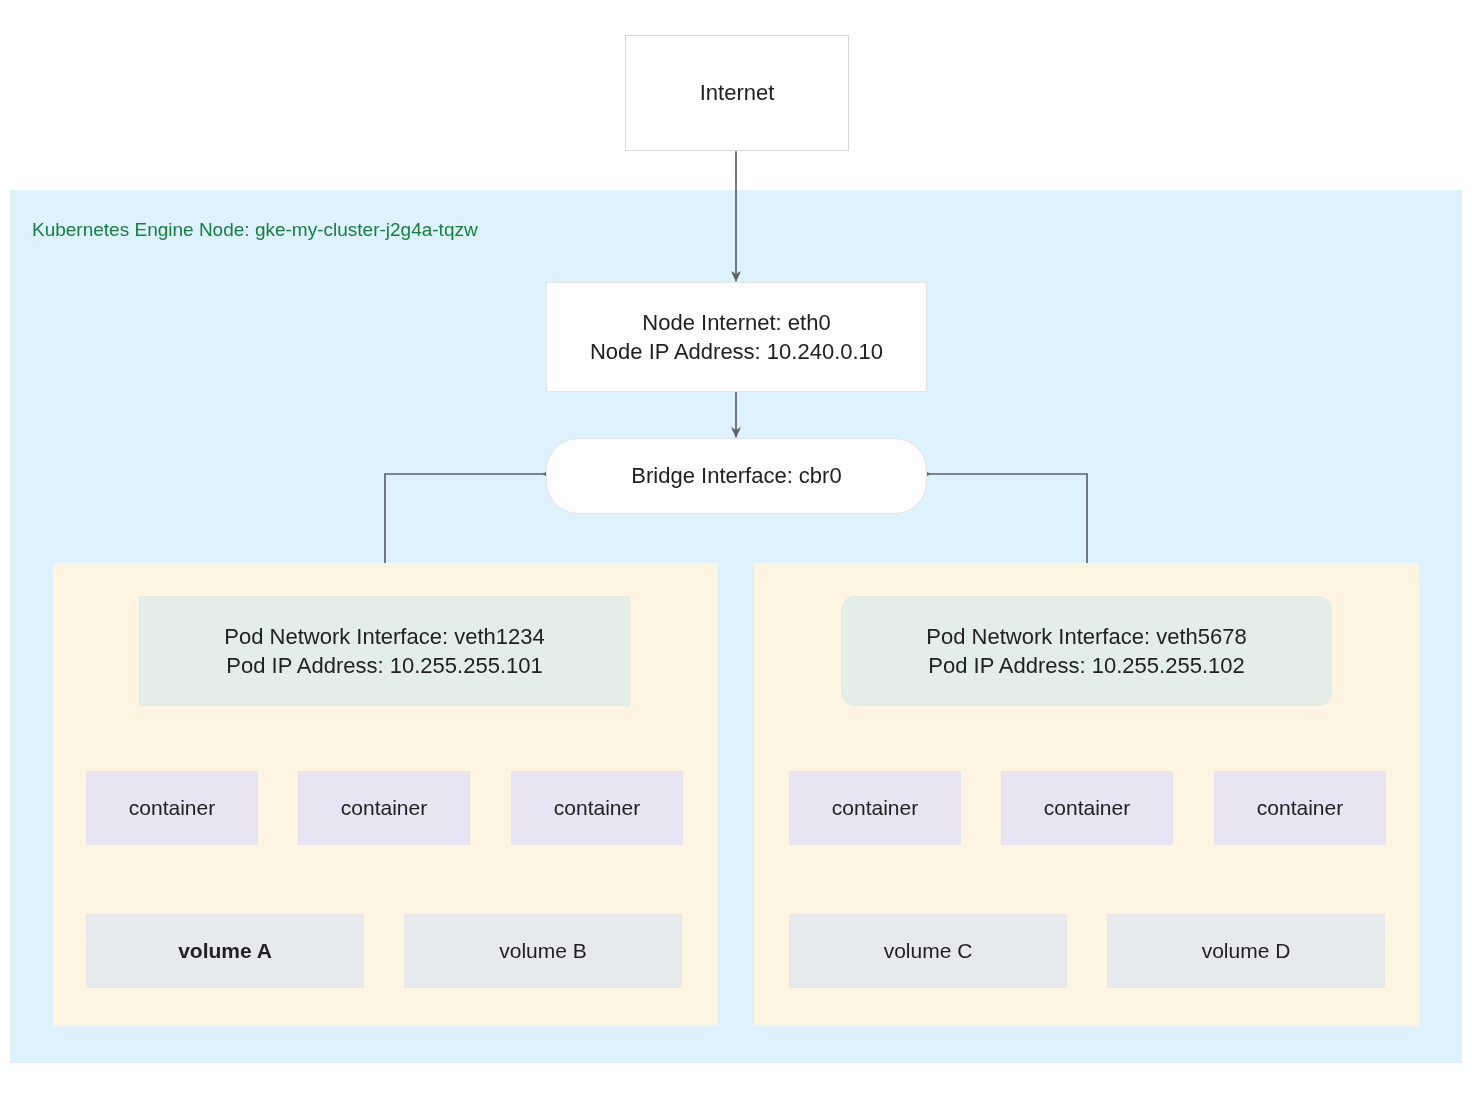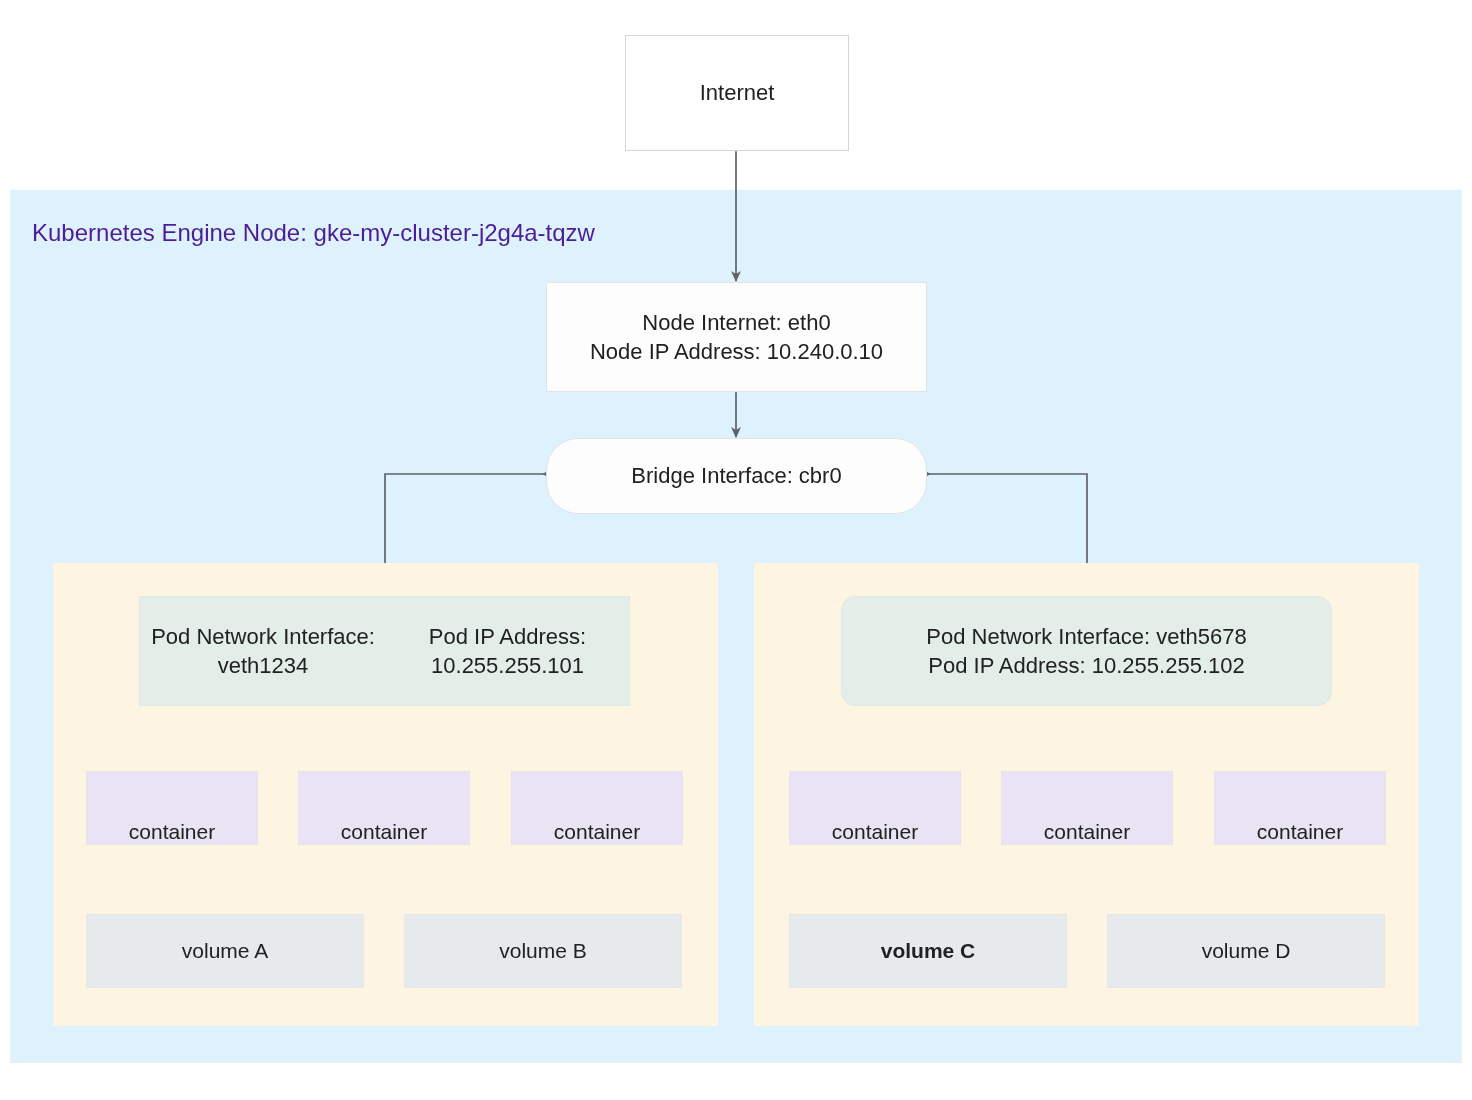--- a/index.html
+++ b/index.html
@@ -47,22 +47,22 @@
   .region {
     position: absolute;
     box-sizing: border-box;
     z-index: 0;
   }
   .region-node {
     background: #ddf2fd;
   }
   .region-node-label {
     position: absolute;
-    color: #4c1d95;
-    font-size: 24px;
+    color: #15803d;
+    font-size: 19px;
     white-space: nowrap;
     z-index: 2;
   }
   .region-pod {
     background: #fdf4e2;
     z-index: 2;
   }
 
   
   .box-internet {
@@ -80,21 +80,20 @@
     background: #e3eee8;
     border: 1px solid #dfeae4;
     font-size: 22px;
     line-height: 1.33;
   }
   .box-container {
     background: #e8e4f3;
     border: 1px solid #e6e2f1;
     font-size: 21px;
     outline: 6px solid #fdf4e2;
-    align-items: flex-end;
   }
   .box-volume {
     background: #e6eaed;
     border: 1px solid #e3e7ea;
     font-size: 21px;
     outline: 6px solid #fdf4e2;
   }
 </style>
 </head>
 <body>
@@ -160,36 +159,36 @@
 
   <div class="node box-iface" style="left:546px; top:282px; width:381px; height:110px; flex-direction:column;">
     <span class="line">Node Internet: eth0</span>
     <span class="line">Node IP Address: 10.240.0.10</span>
   </div>
 
   <div class="node box-iface" style="left:546px; top:438px; width:381px; height:76px;border-radius:32px;">
     <span class="line">Bridge Interface: cbr0</span>
   </div>
 
-  <div class="node box-podnet" style="left:139px; top:596px; width:491px; height:110px; flex-direction:row;">
+  <div class="node box-podnet" style="left:139px; top:596px; width:491px; height:110px; flex-direction:column;">
     <span class="line">Pod Network Interface: veth1234</span>
     <span class="line">Pod IP Address: 10.255.255.101</span>
   </div>
 
   <div class="node box-container" style="left:86px; top:771px; width:172px; height:74px;">
     <span class="line">container</span>
   </div>
   <div class="node box-container" style="left:298px; top:771px; width:172px; height:74px;">
     <span class="line">container</span>
   </div>
   <div class="node box-container" style="left:511px; top:771px; width:172px; height:74px;">
     <span class="line">container</span>
   </div>
 
-  <div class="node box-volume" style="left:86px; top:914px; width:278px; height:74px;">
+  <div class="node box-volume" style="left:86px; top:914px; width:278px; height:74px;font-weight:bold;">
     <span class="line">volume A</span>
   </div>
   <div class="node box-volume" style="left:404px; top:914px; width:278px; height:74px;">
     <span class="line">volume B</span>
   </div>
 
   <div class="node box-podnet" style="left:841px; top:596px; width:491px; height:110px; flex-direction:column;border-radius:14px;">
     <span class="line">Pod Network Interface: veth5678</span>
     <span class="line">Pod IP Address: 10.255.255.102</span>
   </div>
@@ -197,20 +196,20 @@
   <div class="node box-container" style="left:789px; top:771px; width:172px; height:74px;">
     <span class="line">container</span>
   </div>
   <div class="node box-container" style="left:1001px; top:771px; width:172px; height:74px;">
     <span class="line">container</span>
   </div>
   <div class="node box-container" style="left:1214px; top:771px; width:172px; height:74px;">
     <span class="line">container</span>
   </div>
 
-  <div class="node box-volume" style="left:789px; top:914px; width:278px; height:74px;font-weight:bold;">
+  <div class="node box-volume" style="left:789px; top:914px; width:278px; height:74px;">
     <span class="line">volume C</span>
   </div>
   <div class="node box-volume" style="left:1107px; top:914px; width:278px; height:74px;">
     <span class="line">volume D</span>
   </div>
 
 </div>
 
 </body></html>

